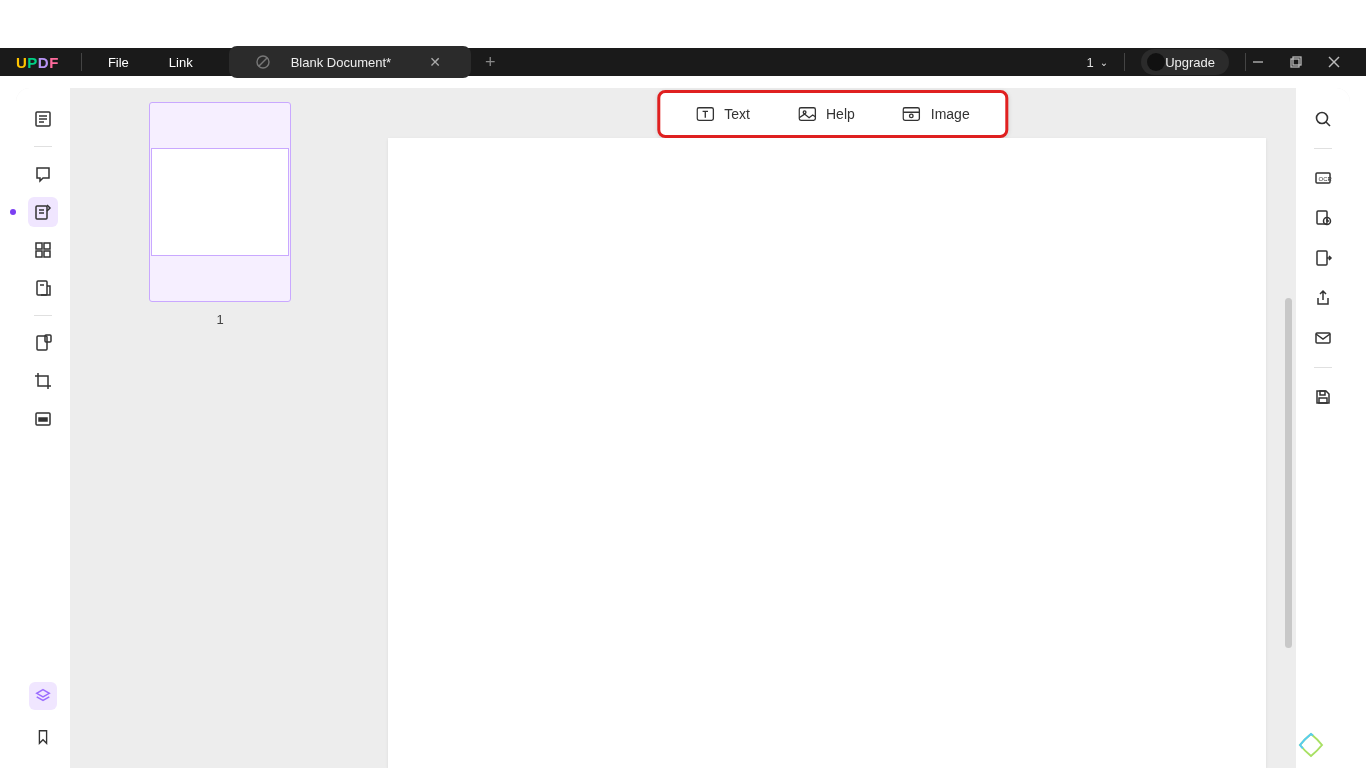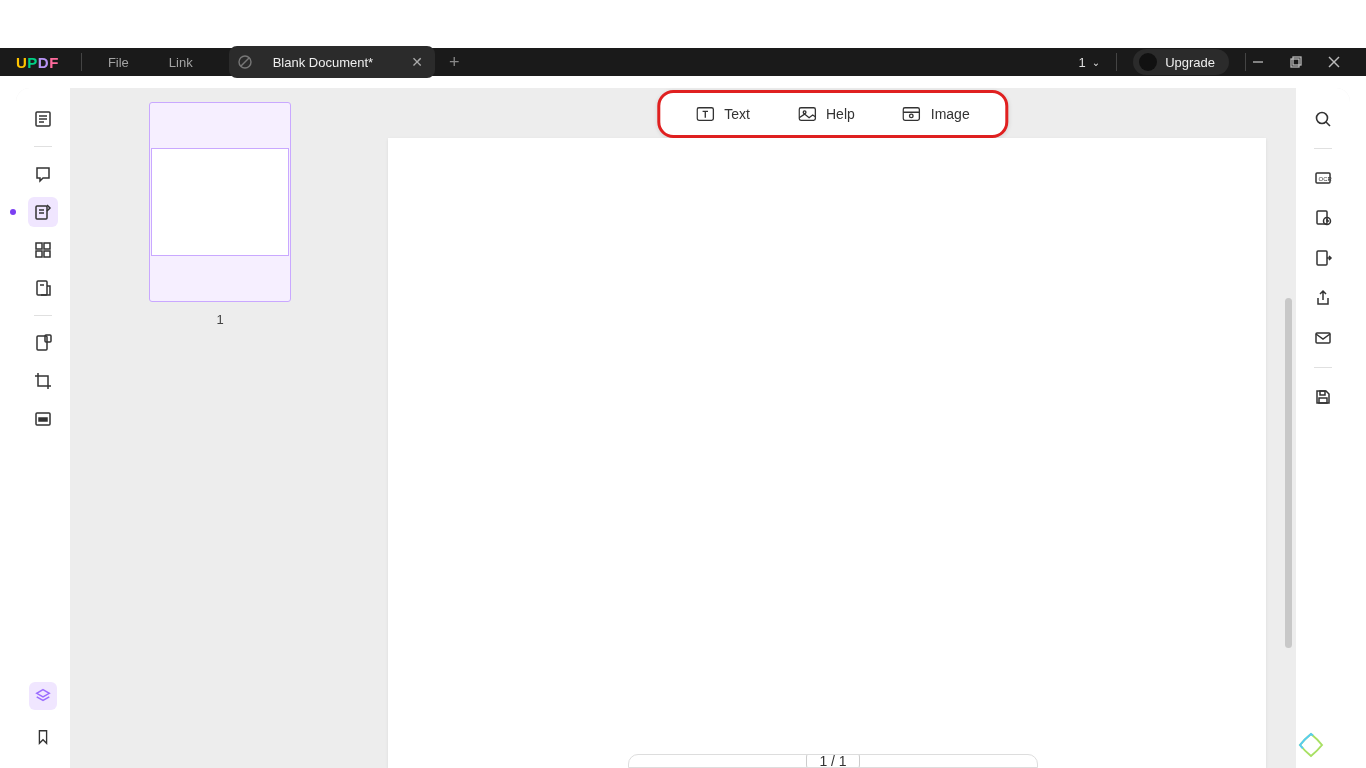--- a/index.html
+++ b/index.html
@@ -10,35 +10,35 @@
 .topbar {
   height: 28px; background: #1a1a1a; display: flex; align-items: center;
   color: #ccc; font-size: 13px;
 }
 .logo { padding: 0 16px; font-weight: bold; font-size: 15px; letter-spacing: 0.5px; }
 .logo .u { color: #ffc400; }
 .logo .p { color: #00d084; }
 .logo .d { color: #b794f4; }
 .logo .f { color: #ff6b9d; }
 .vdiv { width: 1px; height: 18px; background: #444; margin: 0 6px; }
-.menu-item { padding: 0 20px; cursor: pointer; color: #a3a3a3; }
+.menu-item { padding: 0 20px; cursor: pointer; color: #ffffff; }
 .tab {
   display: flex; align-items: center; background: #2b2b2b; height: 32px;
-  border-radius: 8px; padding: 0 8px; margin-left: 16px; gap: 14px;
+  border-radius: 8px; padding: 0 26px; margin-left: 16px; gap: 14px;
 }
 .tab-icon { width: 16px; height: 16px; opacity: 0.6; }
 .tab-title { color: #eee; font-size: 13px; padding: 0 20px 0 6px; }
 .tab-close { color: #aaa; cursor: pointer; font-size: 14px; padding: 0 4px; }
 .new-tab { color: #888; font-size: 18px; padding: 0 14px; cursor: pointer; }
 .topbar-spacer { flex: 1; }
 .count-dd { display: flex; align-items: center; gap: 6px; color: #ddd; padding: 0 10px; cursor: pointer; }
 .chev { font-size: 10px; }
 .upgrade {
   display: flex; align-items: center; background: #2b2b2b; border-radius: 14px;
-  padding: 4px 14px 4px 6px; gap: 8px; margin: 0 10px; cursor: pointer;
+  padding: 4px 14px 4px 6px; margin: 0 10px; cursor: pointer;
 }
 .upgrade-dot { width: 18px; height: 18px; border-radius: 50%; background: #111; }
 .upgrade-text { color: #eee; font-size: 13px; }
 .win-btn { width: 38px; text-align: center; color: #bbb; cursor: pointer; font-size: 13px; }
 
 .workspace {
   position: absolute; top: 88px; left: 16px; right: 16px; bottom: 0;
   background: #ededed; border-radius: 14px 14px 0 0; display: flex;
 }
 
@@ -70,21 +70,21 @@
 .thumb-page {
   width: 138px; height: 108px; background: #fff; border: 1px solid #c9a8ff;
 }
 .thumb-num { text-align: center; color: #444; font-size: 13px; margin-top: 10px; }
 
 .canvas-area {
   flex: 1; background: #ededed; position: relative; padding: 0 4px;
 }
 .edit-toolbar {
   position: absolute; top: 2px; left: 50%; transform: translateX(-50%);
-  background: #fff; border: 3px solid #e02020; border-radius: 16px;
+  background: #fff; border: 3px solid #e02020; border-radius: 8px;
   display: flex; align-items: center; height: 48px; padding: 0 12px;
   box-shadow: 0 1px 4px rgba(0,0,0,0.1);
 }
 .et-btn { display: flex; align-items: center; gap: 10px; padding: 0 24px; cursor: pointer; color: #333; font-size: 14px; }
 .et-icon { width: 18px; height: 16px; }
 .page {
   position: absolute; top: 50px; left: 18px; right: 30px; bottom: 0;
   background: #fff; box-shadow: 0 1px 3px rgba(0,0,0,0.08);
 }
 .canvas-scroll {
@@ -279,23 +279,20 @@
               <line x1="1" y1="7" x2="19" y2="7"></line>
               <path d="M8 11 a2 2 0 0 1 4 0 a2 2 0 0 1 -4 0"></path>
             </svg>
         </span>
         <span>Image</span>
       </div>
     </div>
     <div class="page"></div>
     <div class="canvas-scroll"></div>
 
-    <div class="bottom-bar">
-      <span class="page-box">1 / 1</span>
-    </div>
   </div>
 
   <div class="right-rail">
     <div class="rail-btn">
       <svg width="20" height="20" viewBox="0 0 20 20" fill="none" stroke="#333" stroke-width="1.6">
           <circle cx="9" cy="9" r="5.5"></circle>
           <line x1="13" y1="13" x2="17" y2="17"></line>
         </svg>
     </div>
     <div class="rail-div"></div>

